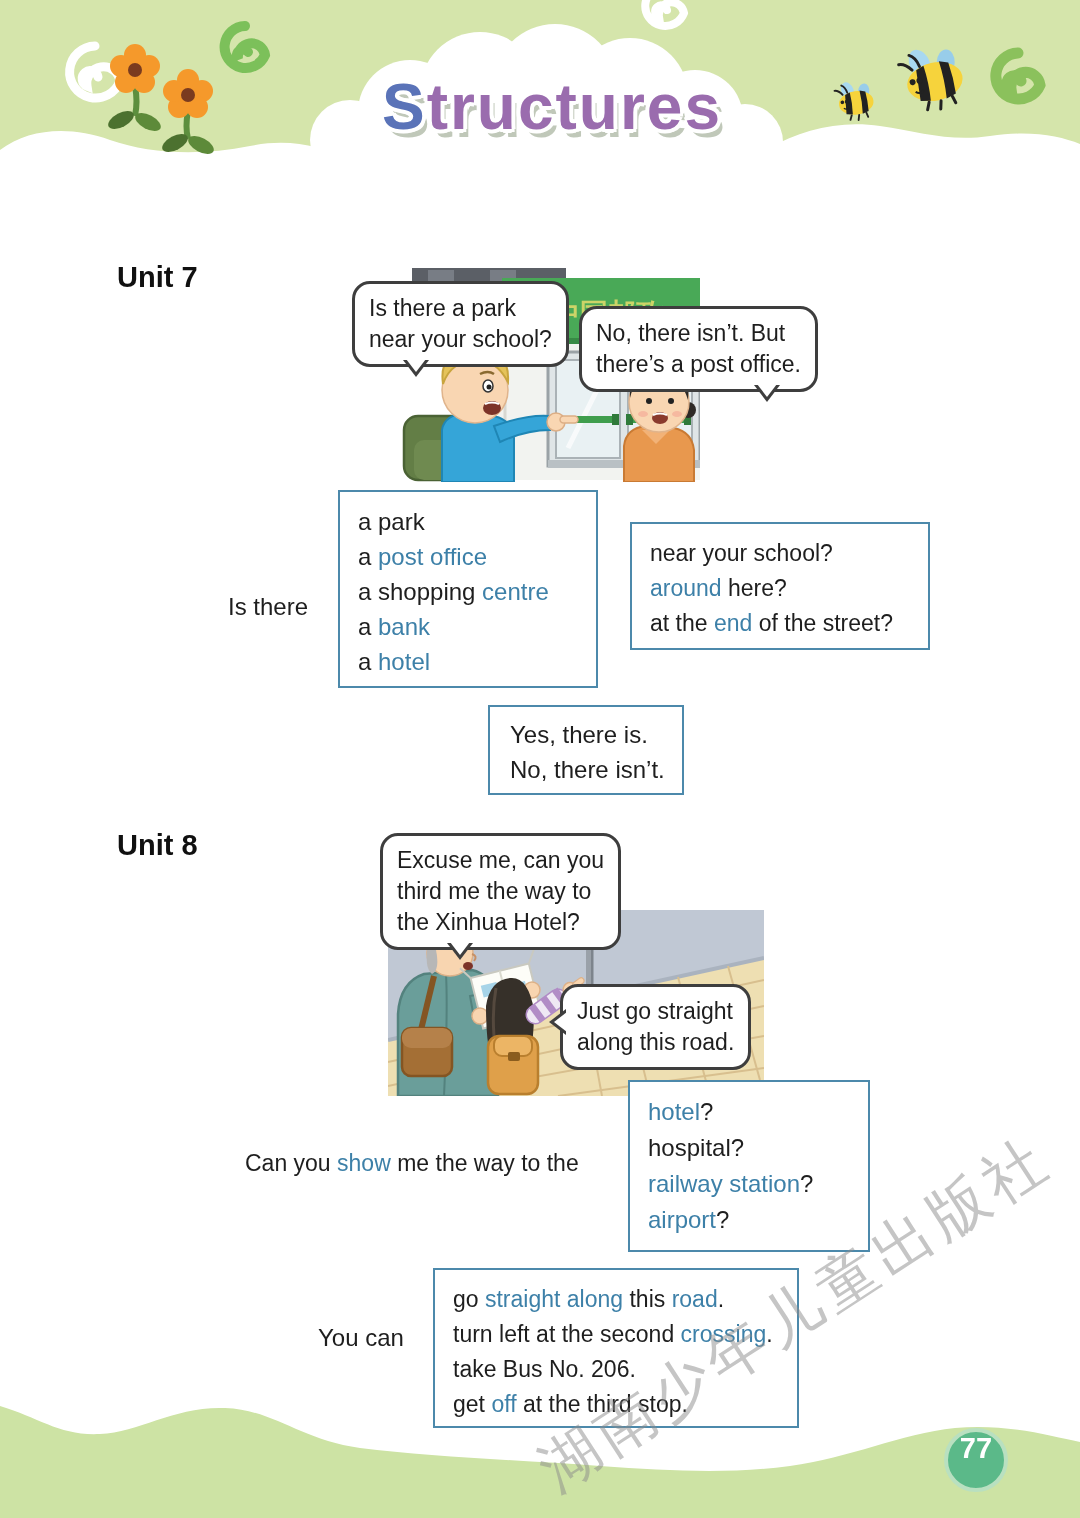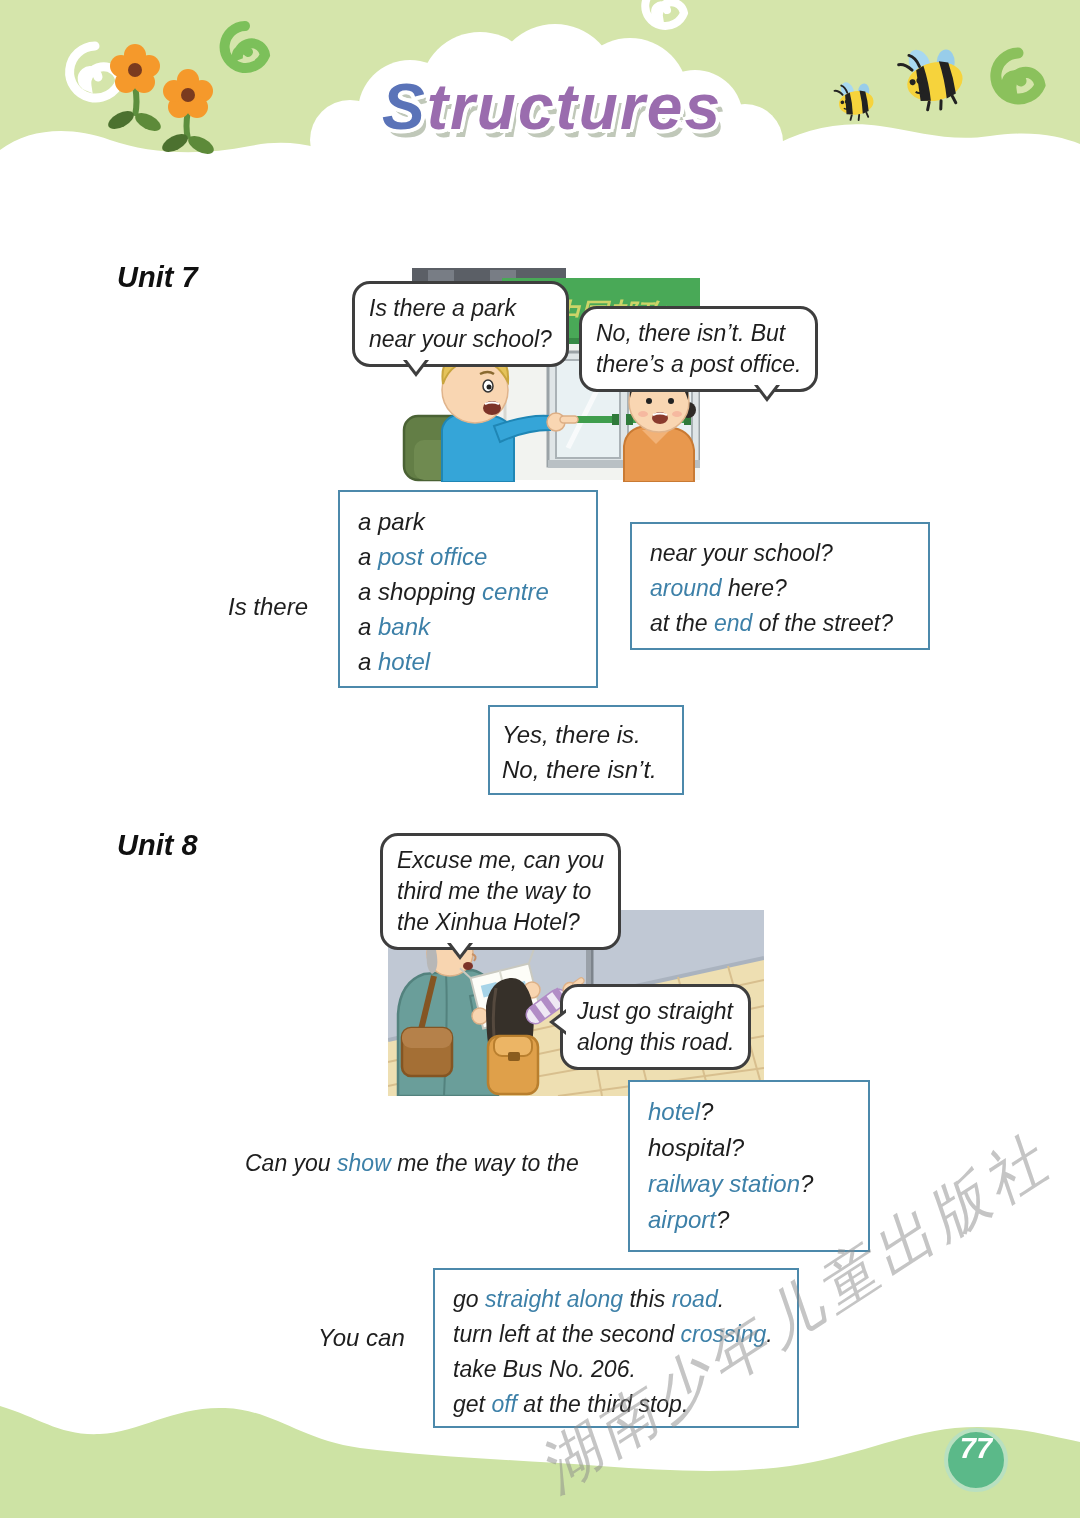--- a/index.html
+++ b/index.html
@@ -1,18 +1,18 @@
 <!DOCTYPE html>
 <html><head>
 <meta charset="utf-8">
 <style>
   html,body { margin:0; padding:0; background:#ffffff; }
   .page {
     position:relative; width:1080px; height:1518px; overflow:hidden;
-    background:#ffffff; font-family:"Liberation Sans", sans-serif; color:#1e1e1e;font-style:italic;
+    background:#ffffff; font-family:"Liberation Sans", sans-serif; color:#1e1e1e;
   }
   svg { display:block; }
 
   
   .header { position:absolute; left:0; top:0; width:1080px; height:200px; }
   .title {
     position:absolute; left:352px; top:70px; width:400px; text-align:center;
     font-size:64px; font-weight:800; letter-spacing:2px; white-space:nowrap;
     text-shadow:
       -3px -3px 0 #fff, 3px -3px 0 #fff, -3px 3px 0 #fff, 3px 3px 0 #fff,
@@ -233,21 +233,21 @@
     <div class="bline"><span>a </span><span class="c-blue">post office</span></div>
     <div class="bline"><span>a shopping </span><span class="c-blue">centre</span></div>
     <div class="bline"><span>a </span><span class="c-blue">bank</span></div>
     <div class="bline"><span>a </span><span class="c-blue">hotel</span></div>
   </div>
   <div class="sbox" style="left:622px; top:522px; width:300px; height:128px; font-size:23px;">
     <div class="bline"><span>near your school?</span></div>
     <div class="bline"><span class="c-blue">around</span><span> here?</span></div>
     <div class="bline"><span>at the </span><span class="c-blue">end</span><span> of the street?</span></div>
   </div>
-  <div class="sbox" style="left:480px; top:705px; width:196px; height:90px; padding:10px 12px;">
+  <div class="sbox" style="left:480px; top:705px; width:196px; height:90px; padding:10px 20px;">
     <div class="bline">Yes, there is.</div>
     <div class="bline">No, there isn’t.</div>
   </div>
 
   <div class="unit-heading" style="left:117px; top:829px;">Unit 8</div>
 
   <div class="scene" style="left:388px; top:910px; width:376px; height:186px;">
     <svg width="376" height="186" viewBox="0 0 376 186">
       <rect x="0" y="0" width="376" height="186" fill="#c0c8d4"></rect>
       <g>

